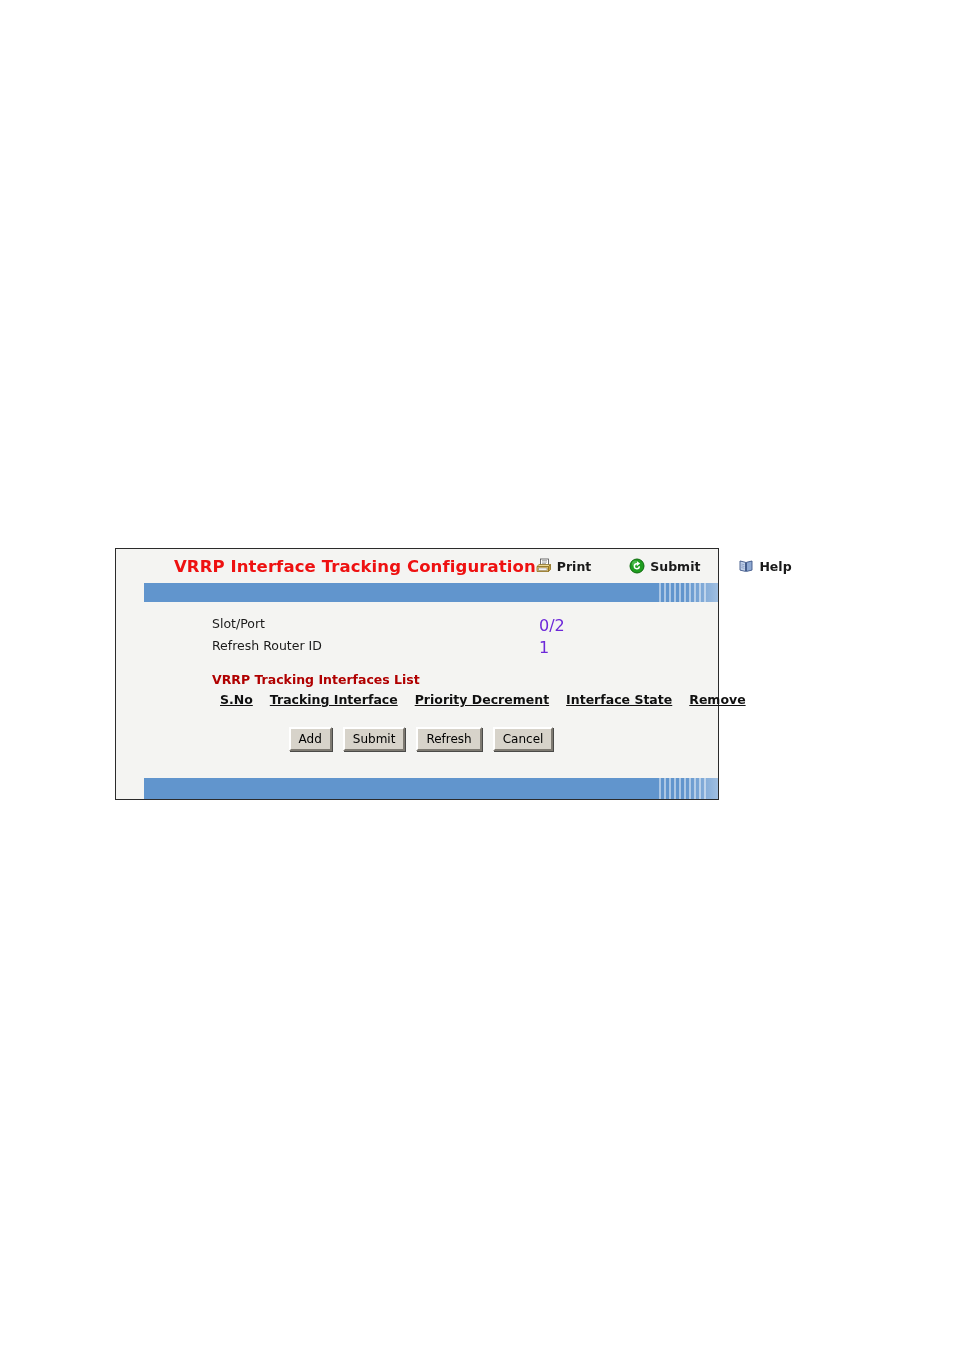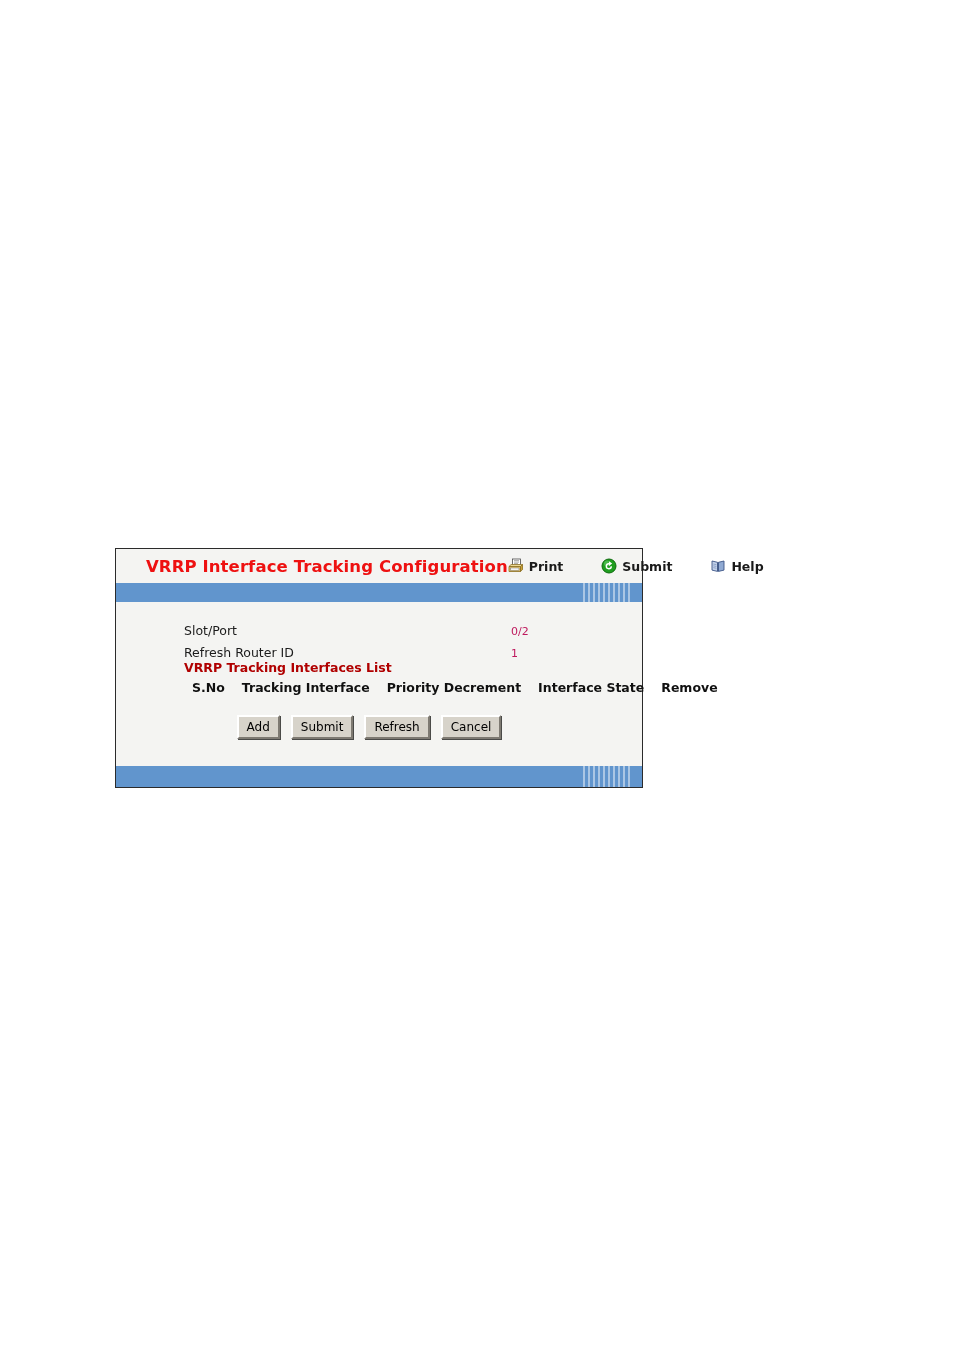--- a/index.html
+++ b/index.html
@@ -13,24 +13,25 @@
     font-family: "DejaVu Sans", sans-serif;
     position: relative;
     overflow: hidden;
   }
 
   
   #vrrp-panel {
     position: absolute;
     left: 115px;
     top: 548px;
-    width: 528px;
+    width: 604px;
     border: 1px solid #2b2b2b;
     background: #f4f4f2;
     box-sizing: border-box;
+    padding-left: 28px;
   }
 
   
   .title-bar {
     height: 34px;
     background: #f4f4f2;
     display: flex;
     align-items: center;
     padding: 0 10px 0 0;
     box-sizing: border-box;
@@ -98,55 +99,56 @@
     pointer-events: none;
   }
 
   
   .content {
     background: #f4f4f2;
     padding: 14px 0 6px 0;
   }
   .field-row {
     display: flex;
-    align-items: flex-end;
+    align-items: flex-start;
     height: 22px;
     padding-left: 68px;
   }
   .field-label {
     font-size: 12.5px;
     color: #1b1b1b;
     width: 327px;
     flex: 0 0 327px;
     white-space: nowrap;
   }
   .field-value {
-    font-size: 11px;
-    color: #be185d;
+    font-size: 16px;
+    color: #6d28d9;
     white-space: nowrap;
   }
 
   .section-heading {
     font-size: 12.5px;
     font-weight: bold;
     color: #b00000;
     padding-left: 68px;
-    margin-top: 0;
+    margin-top: 12px;
     margin-bottom: 5px;
     white-space: nowrap;
   }
 
   .table-head {
     display: flex;
     padding-left: 76px;
     font-size: 12.5px;
     font-weight: bold;
     color: #101010;
     white-space: nowrap;
     gap: 17px;
+    text-decoration: underline;
   }
   .table-head .col { display: block; }
   .table-body { min-height: 2px; }
 
   
   .button-row {
     display: flex;
     justify-content: center;
     gap: 11px;
     margin-top: 18px;

